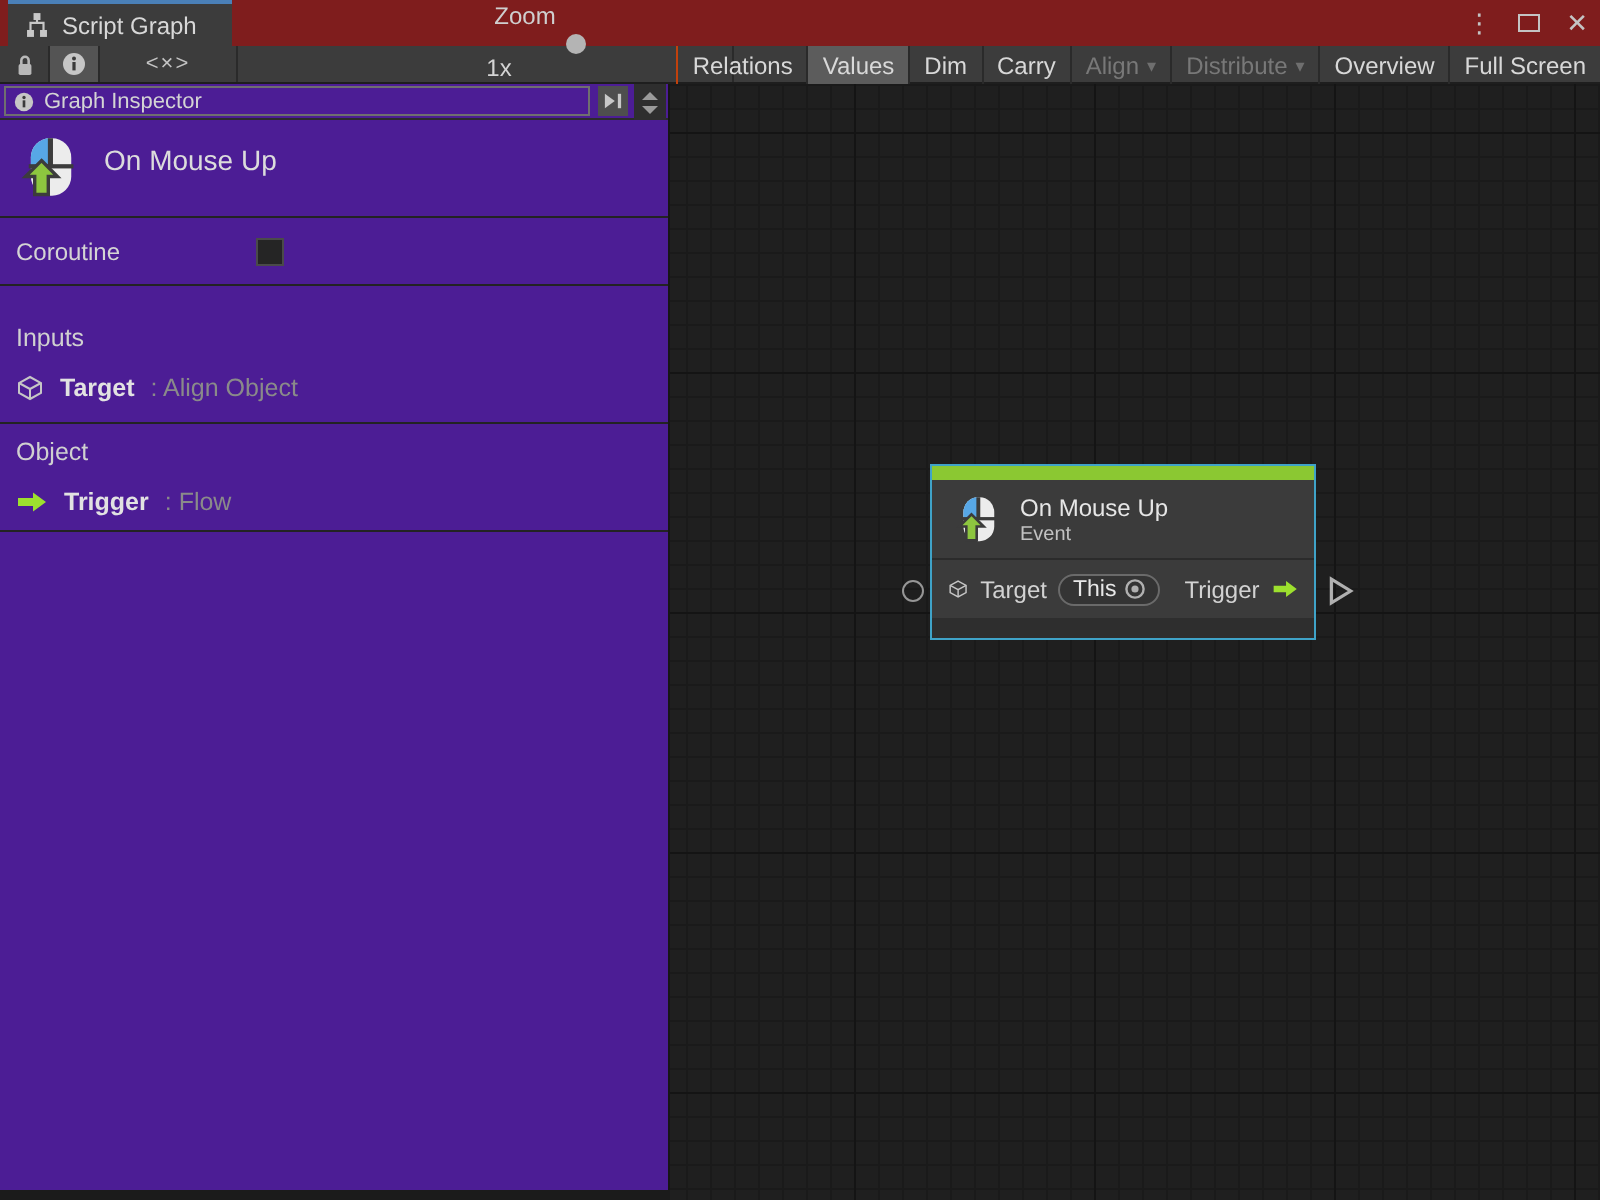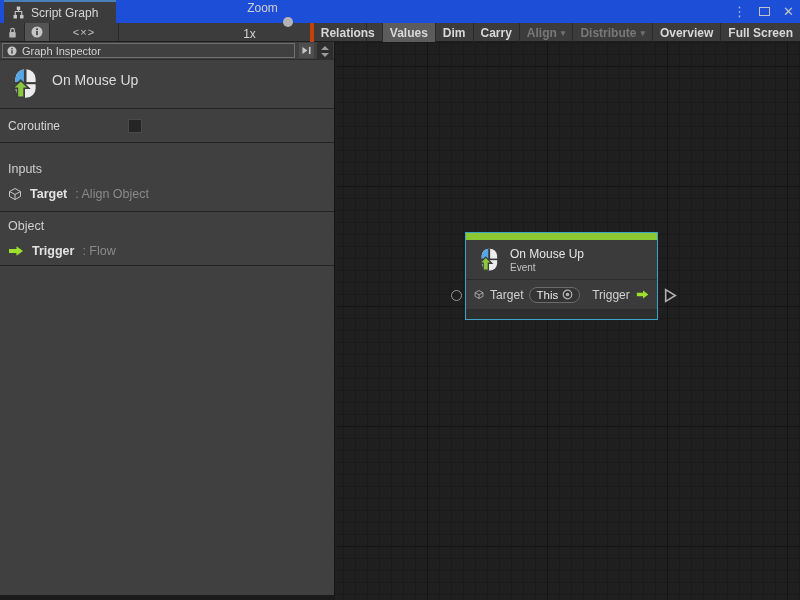--- a/index.html
+++ b/index.html
@@ -2,49 +2,49 @@
 <html><head>
 <meta charset="utf-8">
 <style>
   * { margin:0; padding:0; box-sizing:border-box; }
   html,body { width:800px; height:600px; overflow:hidden; background:#1b1b1b;
               font-family:"Liberation Sans", sans-serif; font-size:12px; color:#d4d4d4;
               -webkit-font-smoothing:antialiased; }
   #app { position:relative; width:800px; height:600px; }
 
   
-  #titlebar { position:absolute; left:0; top:0; width:800px; height:23px; background:#1d4ed8; }
+  #titlebar { position:absolute; left:0; top:0; width:800px; height:23px; background:#7f1d1d; }
   #tab { position:absolute; left:4px; top:0; height:23px; width:112px; background:#3c3c3c;
          border-top:2px solid #4a80b8; display:flex; align-items:center; gap:6px; padding:0 8px; }
   #tab .lbl { color:#d8d8d8; font-size:12px; white-space:nowrap; }
   #wincontrols { position:absolute; right:6px; top:0; height:23px; display:flex; align-items:center; gap:13px; color:#c4c4c4; }
   #wincontrols .glyph { font-size:13px; line-height:1; cursor:default; }
   .maxbox { width:11px; height:9px; border:1.5px solid #c4c4c4; display:inline-block; }
 
   
   #toolbar { position:absolute; left:0; top:23px; width:800px; height:19px; background:#3c3c3c;
              border-bottom:1px solid #1e1e1e; display:flex; align-items:stretch; }
   .tseg { display:flex; align-items:center; justify-content:center; border-right:1px solid #2a2a2a; }
   #btn-lock { width:25px; }
   #btn-info { width:25px; background:#545454; }
   #seg-code { width:69px; color:#c4c4c4; font-size:11px; letter-spacing:1px; }
   #seg-graph { width:248px; justify-content:flex-end; padding-left:14px; gap:6px;flex-direction:column; }
   #seg-graph .zoomlbl { margin-left:26px; color:#cfcfcf; }
   .slider { position:relative; width:82px; height:2px; background:#8f8f8f; margin:0 10px 0 8px; }
   .slider .thumb { position:absolute; right:-3px; top:-4px; width:10px; height:10px; border-radius:50%; background:#b4b4b4; }
-  #rightbtns { position:absolute; right:0; top:0; height:19px; display:flex; border-left:4px solid #c2410c;font-weight:bold; }
+  #rightbtns { position:absolute; right:0; top:0; height:19px; display:flex; border-left:1px solid #c2410c; }
   .tbtn { display:flex; align-items:center; padding:0 7px; border-right:1px solid #2a2a2a; color:#d8d8d8; white-space:nowrap; gap:4px; }
   .tbtn:last-child { border-right:none; }
   .tbtn.active { background:#5c5c5c; }
   .tbtn.disabled { color:#787878; }
   .caret { font-size:9px; color:#8a8a8a; }
   .tbtn.disabled .caret { color:#6f6f6f; }
 
   
-  #inspector { position:absolute; left:0; top:42px; width:335px; height:553px; background:#404040;
+  #inspector { position:absolute; left:0; top:42px; width:335px; height:553px; background:#4c1d95;
                border-right:1px solid #161616; display:flex; flex-direction:column; }
   #insp-header { position:relative; height:18px; flex:none; border-bottom:1px solid #2b2b2b; }
   #insp-box { position:absolute; left:2px; top:1px; width:293px; height:15px; border:1px solid #6f6f6f;
               display:flex; align-items:center; gap:5px; padding-left:4px; font-size:11px; color:#d4d4d4; }
   #dock-btn { position:absolute; left:299px; top:1px; width:15px; height:15px; background:#4e4e4e;
               display:flex; align-items:center; justify-content:center; }
   #spinner { position:absolute; right:1px; top:0; width:16px; height:18px; background:#2e2e2e;
              display:flex; flex-direction:column; align-items:center; justify-content:center; gap:3px; }
   .tri-up { width:0; height:0; border-left:4px solid transparent; border-right:4px solid transparent; border-bottom:4px solid #9a9a9a; }
   .tri-dn { width:0; height:0; border-left:4px solid transparent; border-right:4px solid transparent; border-top:4px solid #9a9a9a; }

